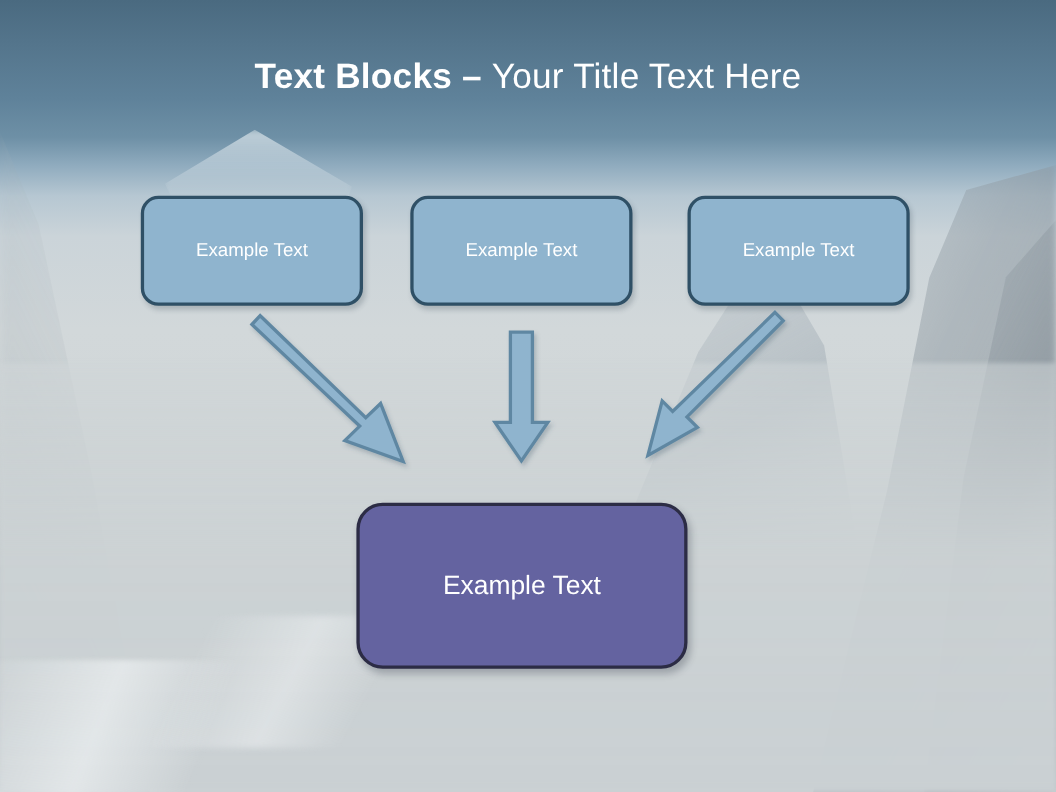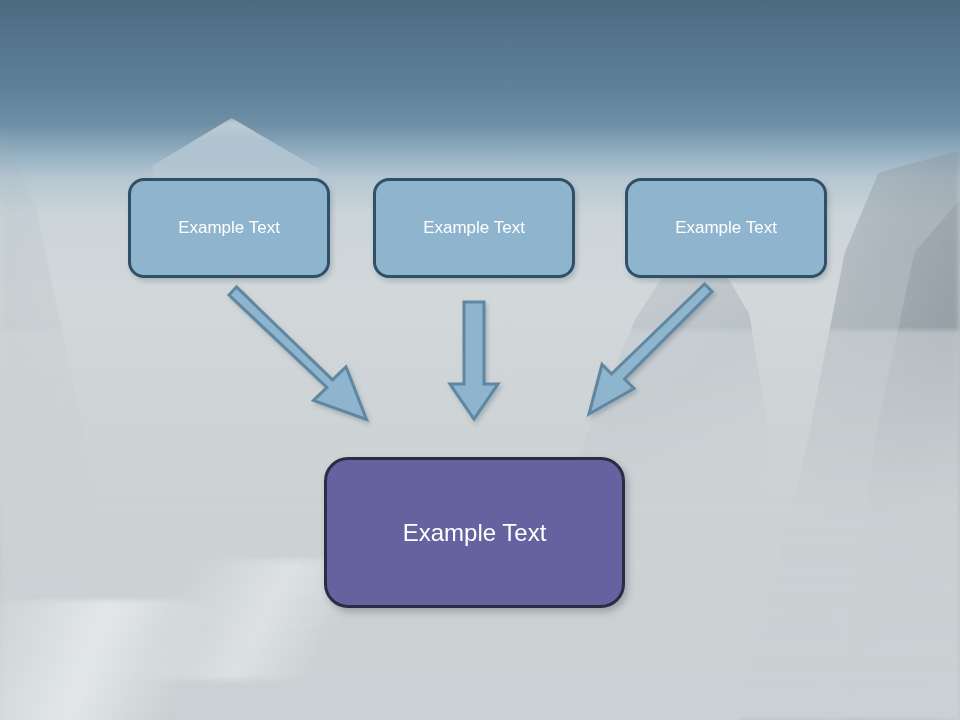--- a/index.html
+++ b/index.html
@@ -182,20 +182,25 @@
   <div class="bg-sky"></div>
   <div class="bg-ridge-right"></div>
   <div class="bg-ridge-right2"></div>
   <div class="bg-peak-mid"></div>
   <div class="bg-ridge-left"></div>
   <div class="bg-peak-left"></div>
   <div class="bg-haze"></div>
   <div class="bg-river"></div>
   <div class="bg-streak"></div>
 
+  <div class="title-band">
+    <div class="title-text">
+      <span class="title-strong">Text Blocks </span><span class="title-strong">– </span><span class="title-rest">Your Title Text Here</span>
+    </div>
+  </div>
 
   <div class="topbox topbox-1">
     <span>Example Text</span>
   </div>
   <div class="topbox topbox-2">
     <span>Example Text</span>
   </div>
   <div class="topbox topbox-3">
     <span>Example Text</span>
   </div>

